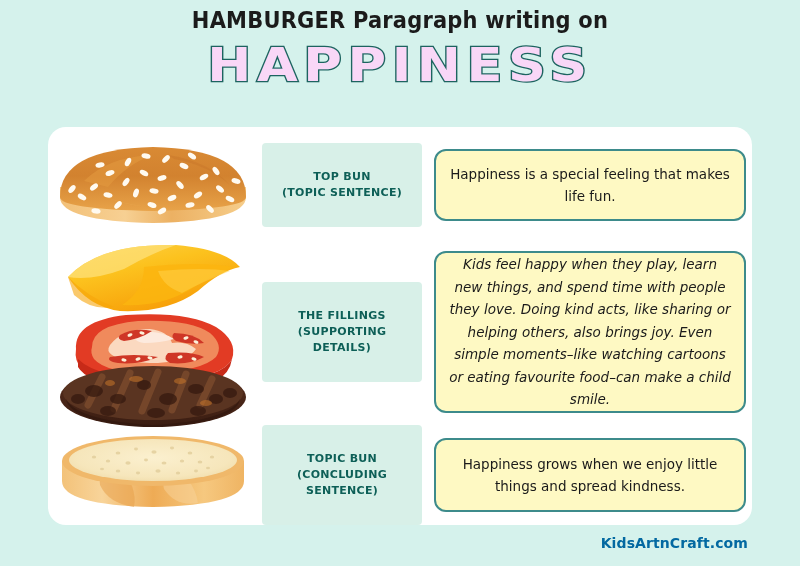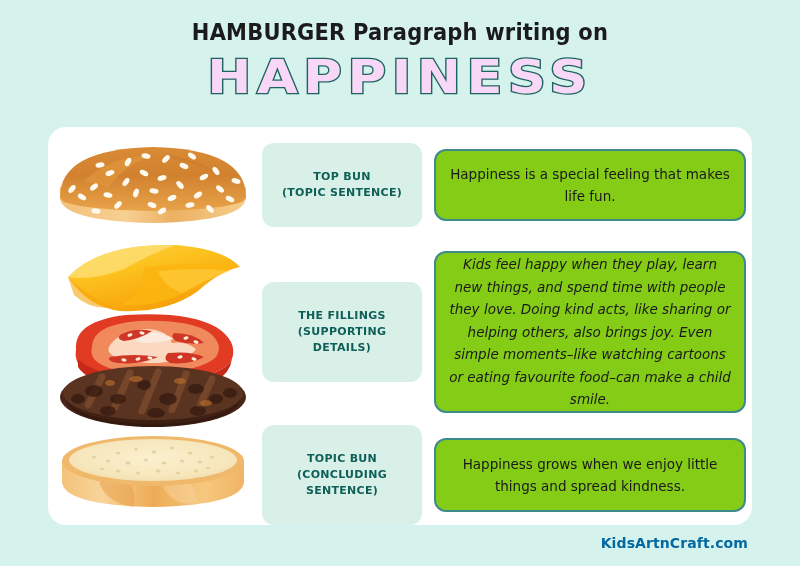--- a/index.html
+++ b/index.html
@@ -12,21 +12,21 @@
 
   body {
     background: #d5f2ec;
     font-family: "Liberation Sans", sans-serif;
     position: relative;
   }
 
   
   .title-block {
     position: absolute;
-    top: 20px;
+    top: 8px;
     left: 0;
     width: 800px;
     text-align: center;
   }
 
   .title-line1 {
     font-family: "DejaVu Sans", sans-serif;
     font-size: 21px;
     font-weight: 700;
     color: #1b1b1b;
@@ -89,21 +89,21 @@
   
   .label-col {
     width: 168px;
     min-width: 168px;
     display: flex;
     justify-content: center;
     align-items: center;
   }
   .pill {
     background: #d8f0e8;
-    border-radius: 12px;
+    border-radius: 4px;
     color: #0d5f57;
     font-family: "DejaVu Sans", sans-serif;
     font-weight: 700;
     font-size: 11px;
     letter-spacing: 0.3px;
     line-height: 16px;
     text-align: center;
     padding: 26px 10px;
     width: 160px;
   }
@@ -112,21 +112,21 @@
   .text-col {
     flex: 1;
     display: flex;
     justify-content: flex-start;
     align-items: center;
     padding-left: 8px;
   }
   .textbox {
     border: 2px solid #3d8b8b;
     border-radius: 12px;
-    background: #84cc16;
+    background: #fef9c3;
     color: #1a1a1a;
     font-family: "DejaVu Sans", sans-serif;
     font-size: 13.5px;
     line-height: 22px;
     text-align: center;
     padding: 10px 14px;
     width: 312px;
   }
   .textbox-top    { padding: 12px 14px; }
   .textbox-middle { padding: 0 12px; font-size: 13.5px; line-height: 22.5px; font-style: italic; }

